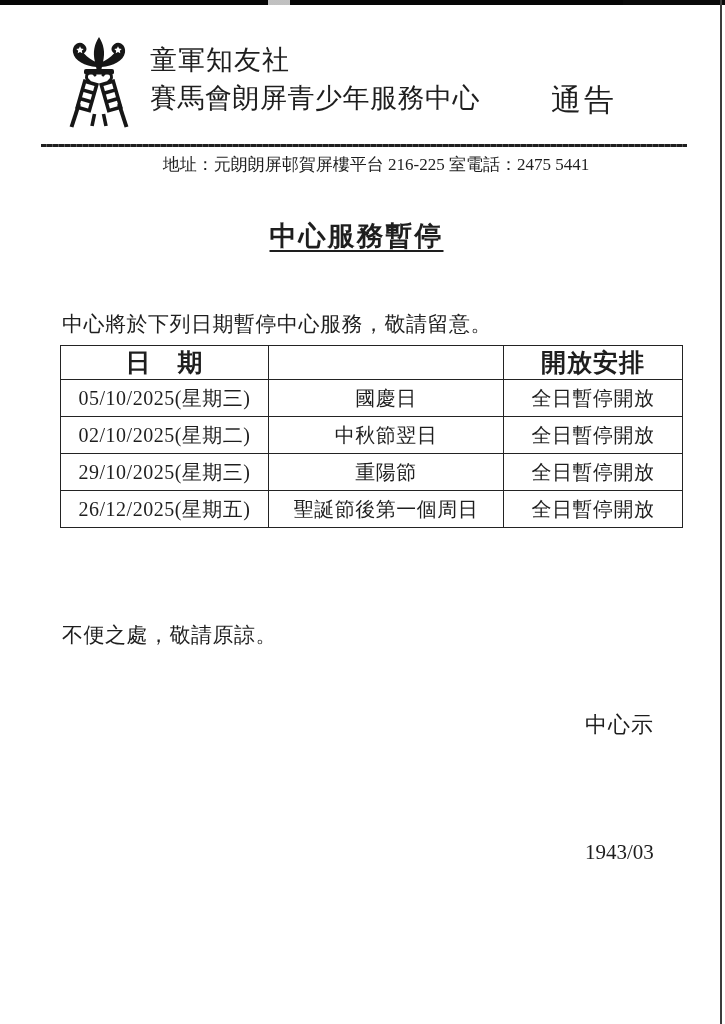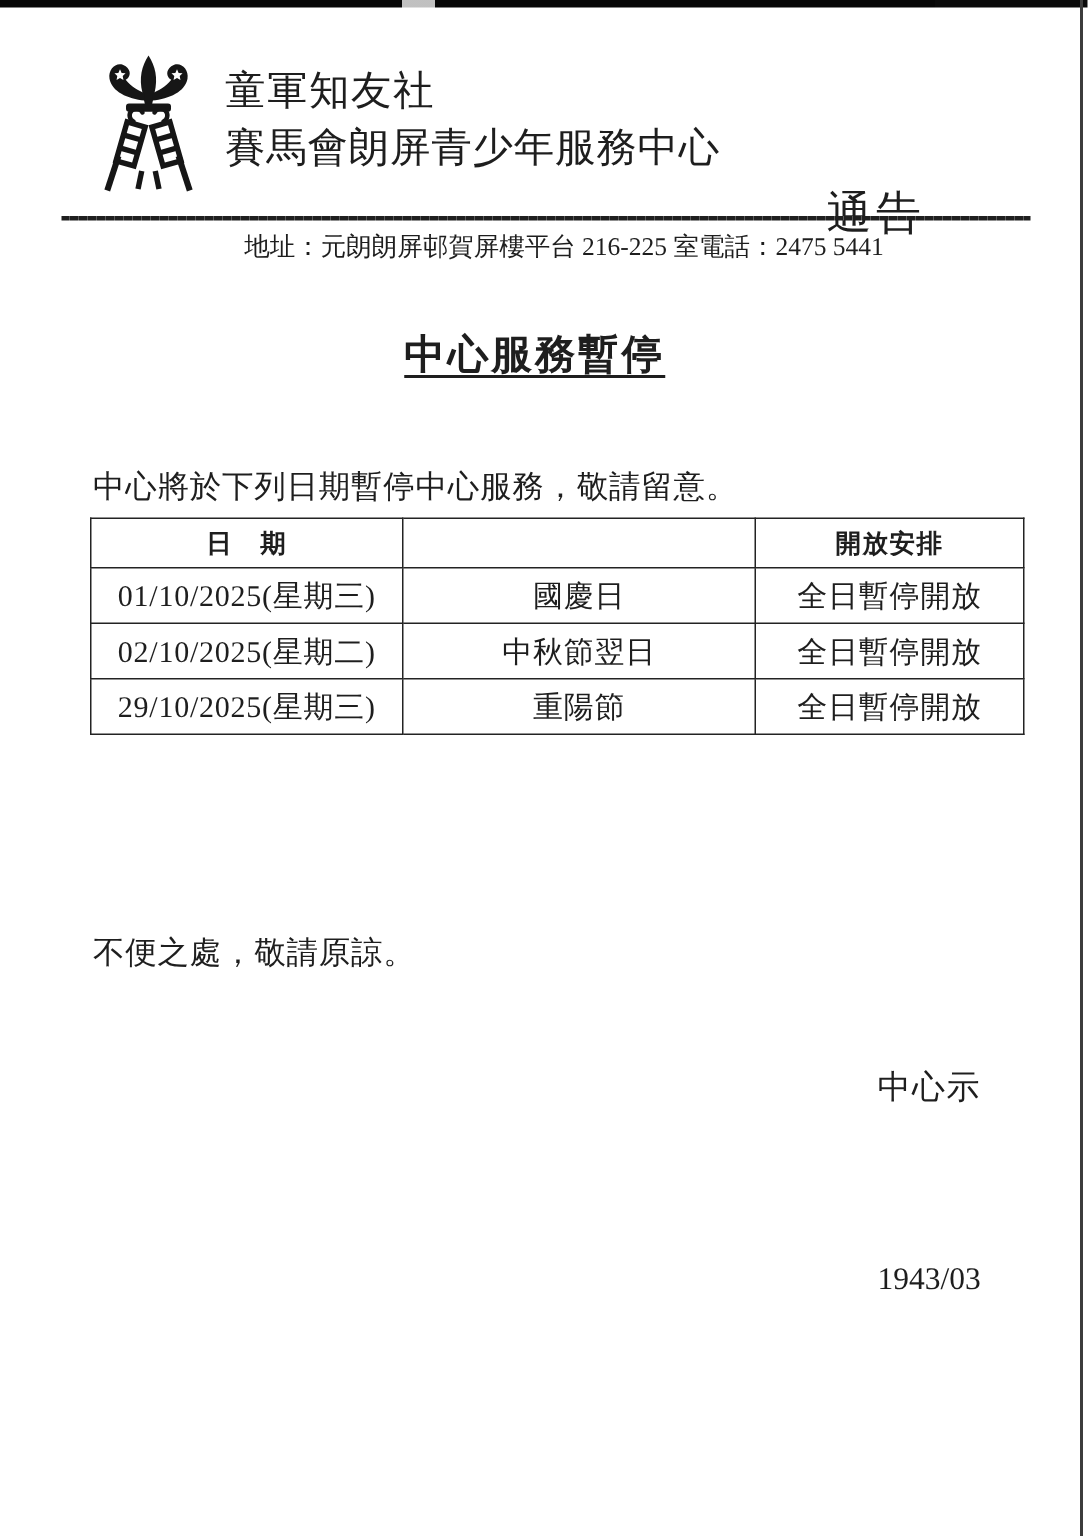--- a/index.html
+++ b/index.html
@@ -18,21 +18,21 @@
     background:linear-gradient(90deg,#060606 0 37%,rgba(6,6,6,.25) 37% 40%,#060606 40% 86%,#0a0a0a 86% 100%);
   }
   .scan-right-edge{
     position:absolute;top:0;right:3px;width:2px;height:1024px;
     background:#3c3c3c;
   }
   
   .logo{position:absolute;left:68px;top:36px;width:62px;height:94px;}
   .org-line1{position:absolute;left:150px;top:44px;font-size:27px;line-height:32px;letter-spacing:1px;}
   .org-line2{position:absolute;left:150px;top:82px;font-size:27px;line-height:32px;letter-spacing:0.5px;}
-  .doc-type{position:absolute;left:551px;top:80px;font-size:30px;letter-spacing:3px;margin-top:42px;}
+  .doc-type{position:absolute;left:551px;top:80px;font-size:30px;letter-spacing:3px;}
   .divider{
     position:absolute;left:41px;top:144px;width:646px;height:3px;
     background:repeating-linear-gradient(90deg,#1f1f1f 0 5px,#5a5a5a 5px 6px);
   }
   .address-row{
     position:absolute;left:65px;top:153px;width:622px;
     display:flex;justify-content:center;
     font-size:17px;
   }
   
@@ -45,21 +45,21 @@
   .suspension-table{
     position:absolute;left:60px;top:345px;
     border-collapse:collapse;table-layout:fixed;width:622px;
     font-size:20px;
   }
   .suspension-table td,.suspension-table th{
     border:1.5px solid #232323;
     text-align:center;vertical-align:middle;
     padding:0;overflow:hidden;white-space:nowrap;
   }
-  .suspension-table th{height:32px;font-size:17px;font-weight:bold;letter-spacing:1px;}
+  .suspension-table th{height:32px;font-size:25px;font-weight:bold;letter-spacing:1px;}
   .suspension-table td{height:36px;letter-spacing:0.5px;}
   .closing{position:absolute;left:62px;top:621px;font-size:21px;letter-spacing:0.5px;}
   .signoff{position:absolute;left:585px;top:710px;font-size:22px;letter-spacing:1px;}
   .ref-number{position:absolute;left:585px;top:840px;font-size:21px;}
 </style>
 </head>
 <body>
 
 <div class="scan-top-edge"></div>
 <div class="scan-right-edge"></div>
@@ -125,32 +125,37 @@
   </colgroup>
   <thead>
     <tr>
       <th>日　期</th>
       <th></th>
       <th>開放安排</th>
     </tr>
   </thead>
   <tbody>
     <tr>
-      <td>01/10/2025(星期三)</td>
+      <td>05/10/2025(星期三)</td>
       <td>國慶日</td>
       <td>全日暫停開放</td>
     </tr>
     <tr>
       <td>02/10/2025(星期二)</td>
       <td>中秋節翌日</td>
       <td>全日暫停開放</td>
     </tr>
     <tr>
       <td>29/10/2025(星期三)</td>
       <td>重陽節</td>
       <td>全日暫停開放</td>
     </tr>
+    <tr>
+      <td>26/12/2025(星期五)</td>
+      <td>聖誕節後第一個周日</td>
+      <td>全日暫停開放</td>
+    </tr>
   </tbody>
 </table>
 
 <div class="closing">不便之處，敬請原諒。</div>
 <div class="signoff">中心示</div>
 <div class="ref-number">1943/03</div>
 
 </body></html>

